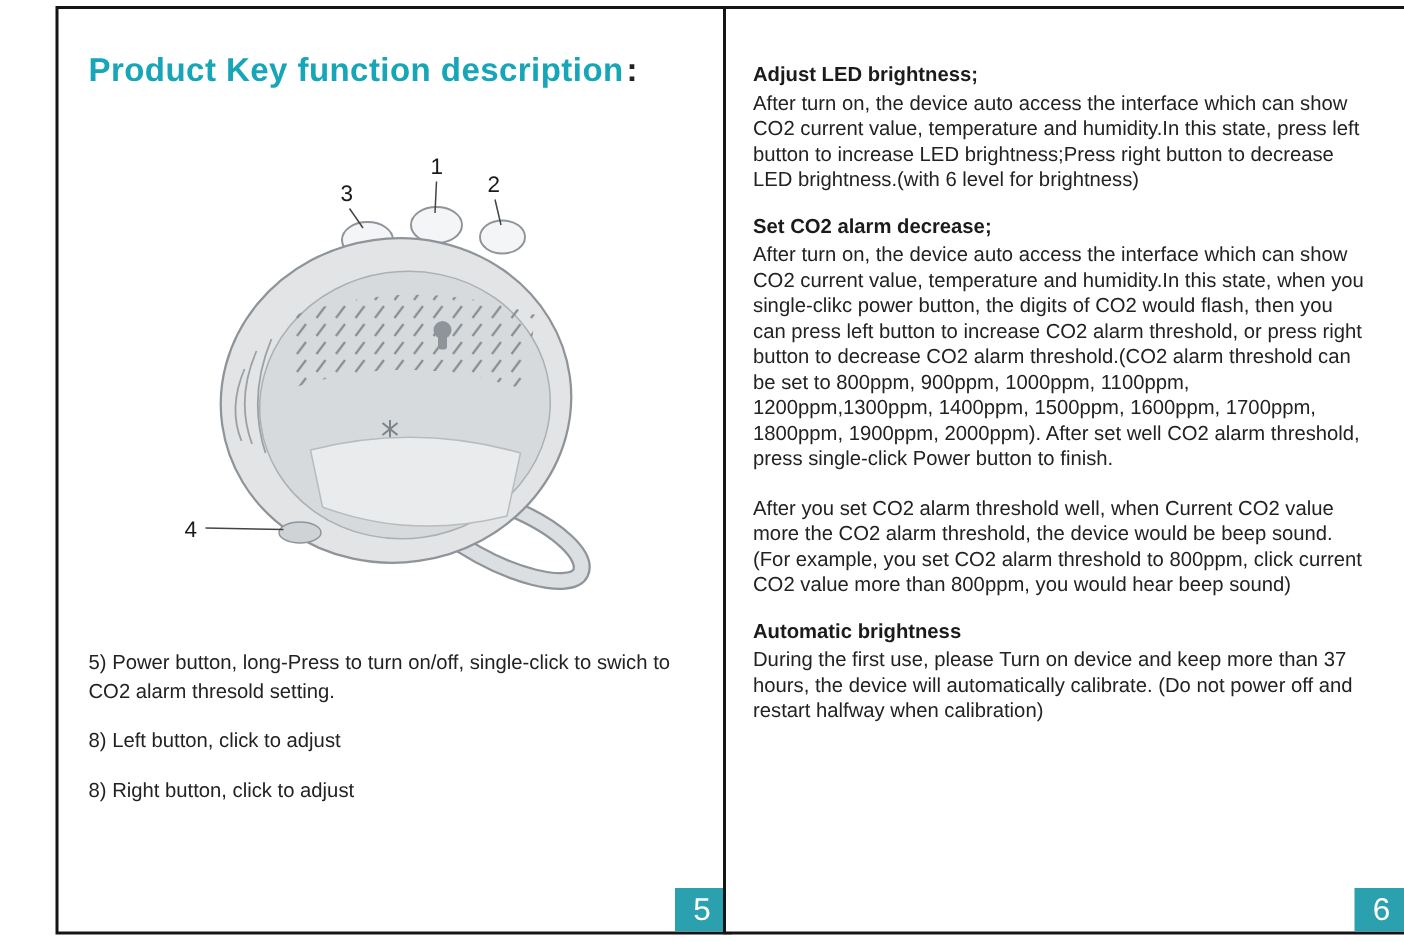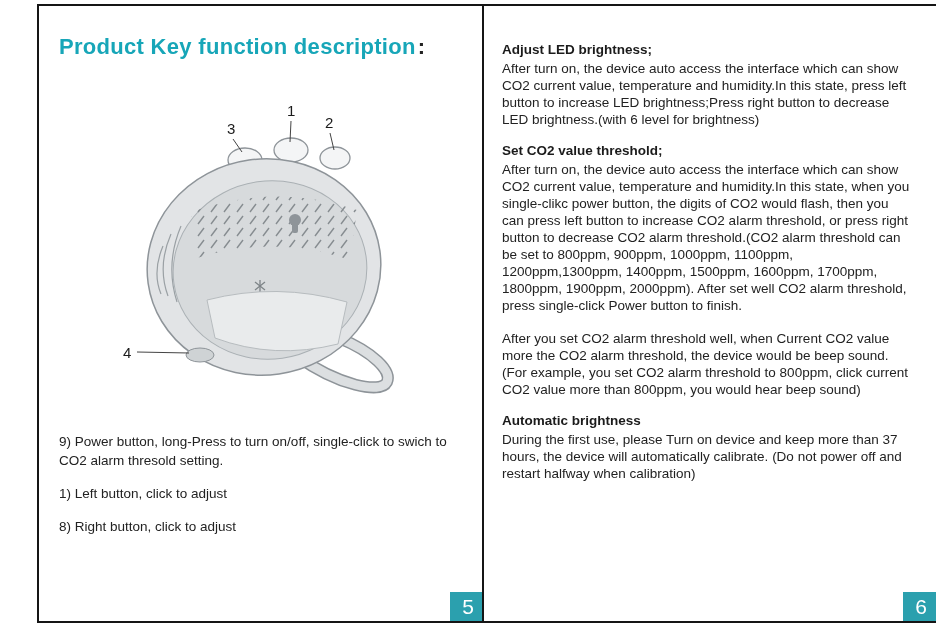--- a/index.html
+++ b/index.html
@@ -142,38 +142,38 @@
         <line x1="98" y1="258" x2="150" y2="259" stroke="#444" stroke-width="1"></line>
 
         <text class="callout" x="248" y="22">1</text>
         <text class="callout" x="286" y="34">2</text>
         <text class="callout" x="188" y="40">3</text>
         <text class="callout" x="84" y="264">4</text>
       </svg>
     </div>
 
     <div class="key-list">
-      <p class="key-item">9) Power button, long-Press to turn on/off, single-click to swich to CO2 alarm thresold setting.</p>
-      <p class="key-item">1) Left button, click to adjust</p>
+      <p class="key-item">5) Power button, long-Press to turn on/off, single-click to swich to CO2 alarm thresold setting.</p>
+      <p class="key-item">8) Left button, click to adjust</p>
       <p class="key-item">8) Right button, click to adjust</p>
     </div>
 
     <div class="page-badge">5</div>
   </section>
 
   <section class="page page-right">
     <div class="content">
 
       <section class="manual-section">
         <h2>Adjust LED brightness;</h2>
         <p>After turn on, the device auto access the interface which can show CO2 current value, temperature and humidity.In this state, press left button to increase LED brightness;Press right button to decrease LED brightness.(with 6 level for brightness)</p>
       </section>
 
       <section class="manual-section">
-        <h2>Set CO2 value threshold;</h2>
+        <h2>Set CO2 alarm decrease;</h2>
         <p>After turn on, the device auto access the interface which can show CO2 current value, temperature and humidity.In this state, when you single-clikc power button, the digits of CO2 would flash, then you can press left button to increase CO2 alarm threshold, or press right button to decrease CO2 alarm threshold.(CO2 alarm threshold can be set to 800ppm, 900ppm, 1000ppm, 1100ppm, 1200ppm,1300ppm, 1400ppm, 1500ppm, 1600ppm, 1700ppm, 1800ppm, 1900ppm, 2000ppm). After set well CO2 alarm threshold, press single-click Power button to finish.</p>
         <p>After you set CO2 alarm threshold well, when Current CO2 value more the CO2 alarm threshold, the device would be beep sound. (For example, you set CO2 alarm threshold to 800ppm, click current CO2 value more than 800ppm, you would hear beep sound)</p>
       </section>
 
       <section class="manual-section">
         <h2>Automatic brightness</h2>
         <p>During the first use, please Turn on device and keep more than 37 hours, the device will automatically calibrate. (Do not power off and restart halfway when calibration)</p>
       </section>
 
     </div>

